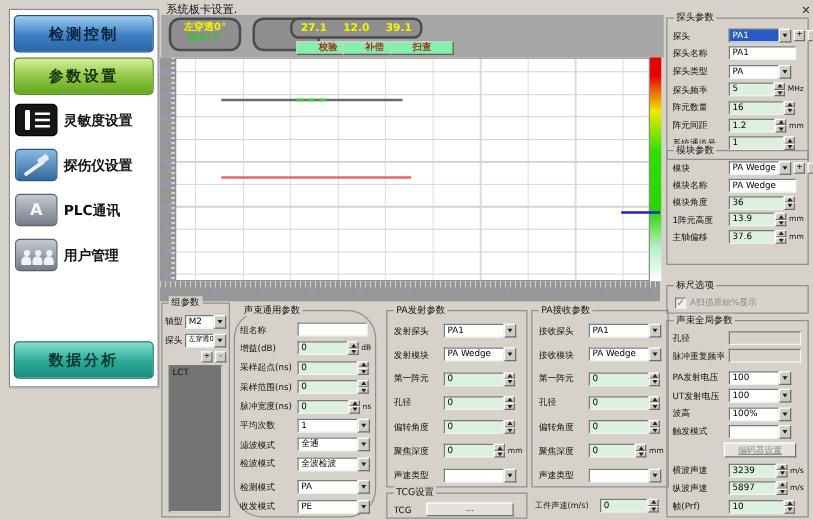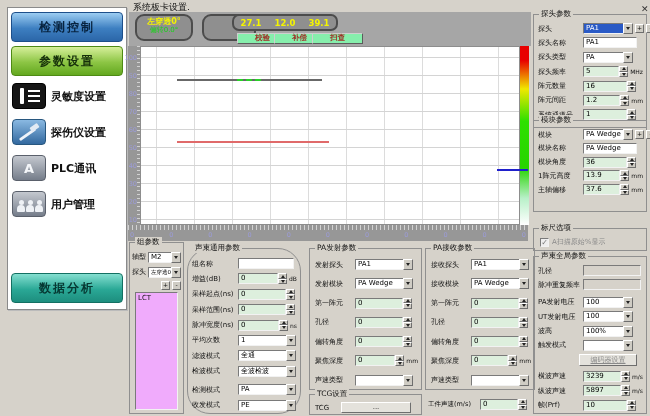--- a/index.html
+++ b/index.html
@@ -86,21 +86,21 @@
   .spn s{flex:1;background:#cfccc4;border:1px solid;border-color:#fff #6e6e6e #6e6e6e #fff;display:flex;align-items:center;
          justify-content:center;box-sizing:border-box;text-decoration:none;}
   .spn s.u::after{content:"";border-left:2px solid transparent;border-right:2px solid transparent;border-bottom:3px solid #222;}
   .spn s.d::after{content:"";border-left:2px solid transparent;border-right:2px solid transparent;border-top:3px solid #222;}
   .un{font-size:6px;margin-left:2px;color:#111;flex:none;}
   .sel{background:#2a5ac6;color:#fff;}
   .mini{width:9px;height:9px;background:#cfccc4;border:1px solid;border-color:#fff #6e6e6e #6e6e6e #fff;box-sizing:border-box;
         font-size:6px;line-height:6px;text-align:center;margin-left:2px;cursor:pointer;flex:none;}
   .btn3d{background:#e4e2dc;border:1px solid;border-color:#fff #6e6e6e #6e6e6e #fff;box-sizing:border-box;
          font-size:7px;text-align:center;cursor:pointer;}
-  .lstbox{flex:1;margin:1px 3px 3px 3px;background:#f0abfc;border:1px solid;border-color:#7a7a7a #f2f2f2 #f2f2f2 #7a7a7a;padding:1px 2px;}
+  .lstbox{flex:1;margin:1px 3px 3px 3px;background:#737373;border:1px solid;border-color:#7a7a7a #f2f2f2 #f2f2f2 #7a7a7a;padding:1px 2px;}
   .lstbox div{font-size:7px;cursor:pointer;}
   .ckbx{width:9px;height:9px;background:#eee;border:1px solid;border-color:#7a7a7a #f2f2f2 #f2f2f2 #7a7a7a;box-sizing:border-box;
         font-size:8px;line-height:7px;color:#777;text-align:center;margin-right:3px;flex:none;}
   
   .pA{left:129px;top:242px;width:55px;height:172px;}
   .pA .col{padding:7px 2px 0 2px;}
   .pA .r{height:14px;margin-bottom:1px;}
   .pB{left:187px;top:248px;width:114px;height:166px;border-radius:23px;}
   .pB .col{padding:8px 3px 0 4px;}
   .pB .r{height:13px;margin-bottom:2.4px;}

